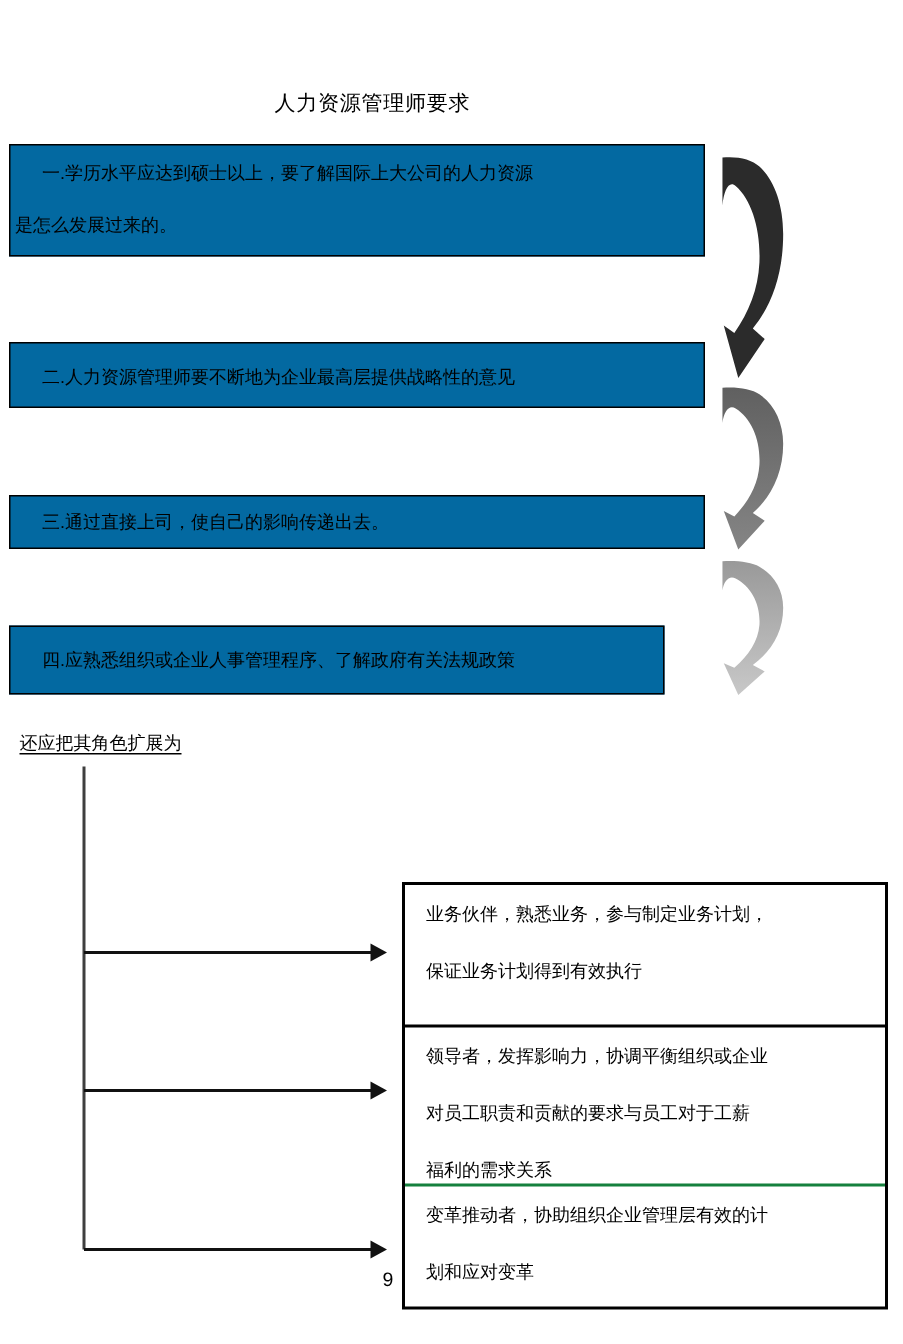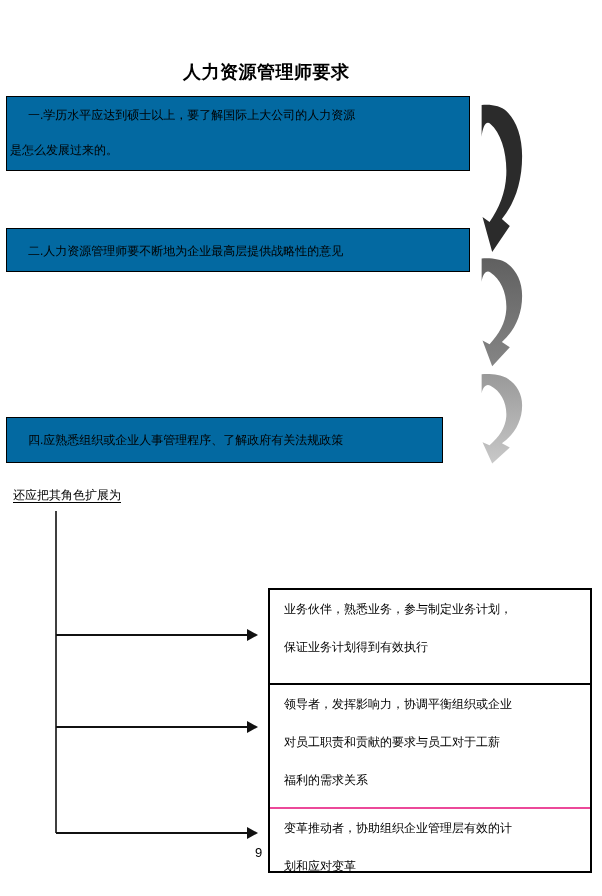--- a/index.html
+++ b/index.html
@@ -1,21 +1,21 @@
 <!DOCTYPE html>
 <html><head>
 <meta charset="utf-8">
 <style>
   html,body{margin:0;padding:0;background:#fff;}
   #page{
     position:relative;width:602px;height:896px;background:#ffffff;overflow:hidden;
     font-family:"Liberation Sans","DejaVu Sans",sans-serif;color:#000;
   }
   .title{
-    position:absolute;left:183px;top:60px;font-size:18px;font-weight:bold;
+    position:absolute;left:183px;top:60px;font-size:14px;font-weight:normal;
     letter-spacing:0.5px;white-space:nowrap;
   }
   .reqbox{
     position:absolute;left:6px;width:464px;border:1px solid #000;background:#0369a1;
     font-size:12px;box-sizing:border-box;padding:1px 2px 0 3px;
   }
   .reqbox .ln{line-height:35px;white-space:nowrap;}
   .reqbox .ln.first{text-indent:18px;}
   #req1{top:96px;height:75px;}
   #req2{top:228px;height:44px;}
@@ -41,37 +41,40 @@
     border-left:11px solid #111;
   }
   #bhead1{top:629px;} #bhead2{top:721px;} #bhead3{top:827px;}
   .roles{
     position:absolute;left:268px;top:588px;width:324px;height:285px;
     border:2px solid #000;box-sizing:border-box;background:#fff;font-size:12px;
   }
   .rolecell{box-sizing:border-box;padding:0 4px 0 14px;}
   .rolecell .ln{line-height:38px;white-space:nowrap;}
   #roleA{height:95px;border-bottom:2px solid #000;}
-  #roleB{height:124px;border-bottom:2px solid #ec4899;}
+  #roleB{height:106px;border-bottom:2px solid #15803d;}
   #roleC{height:75px;}
   .pagenum{position:absolute;left:255px;top:845px;font-size:13px;}
 </style>
 </head>
 <body>
 
 <div id="page">
 
   <div class="title">人力资源管理师要求</div>
 
   <div class="reqbox" id="req1">
     <div class="ln first">一.学历水平应达到硕士以上，要了解国际上大公司的人力资源</div>
     <div class="ln">是怎么发展过来的。</div>
   </div>
   <div class="reqbox" id="req2">
     <div class="ln first">二.人力资源管理师要不断地为企业最高层提供战略性的意见</div>
+  </div>
+  <div class="reqbox" id="req3">
+    <div class="ln first">三.通过直接上司，使自己的影响传递出去。</div>
   </div>
   <div class="reqbox" id="req4">
     <div class="ln first">四.应熟悉组织或企业人事管理程序、了解政府有关法规政策</div>
   </div>
 
   <svg class="flow-arrow" id="arrow1" viewBox="0 0 50 150" preserveAspectRatio="none">
     <path d="M3 2 C14 1,25 3,31 8 C42 17,49 33,49 53 C49 80,40 101,26 116 L35 123 L15 149 L4 114 L12 119 C23 105,30 90,31 72 C32 50,25 30,13 21 C8 17,4 24,3 34 Z" fill="#2b2b2b"></path>
   </svg>
   <svg class="flow-arrow" id="arrow2" viewBox="0 0 50 150" preserveAspectRatio="none">
     <defs>

